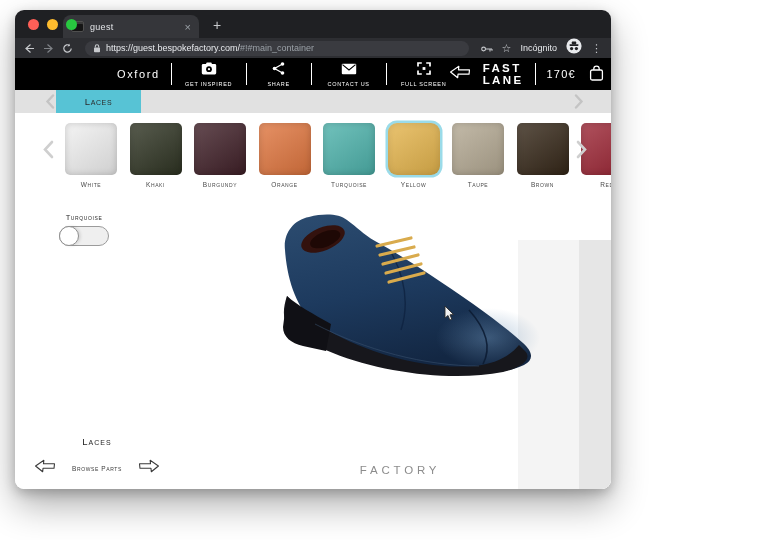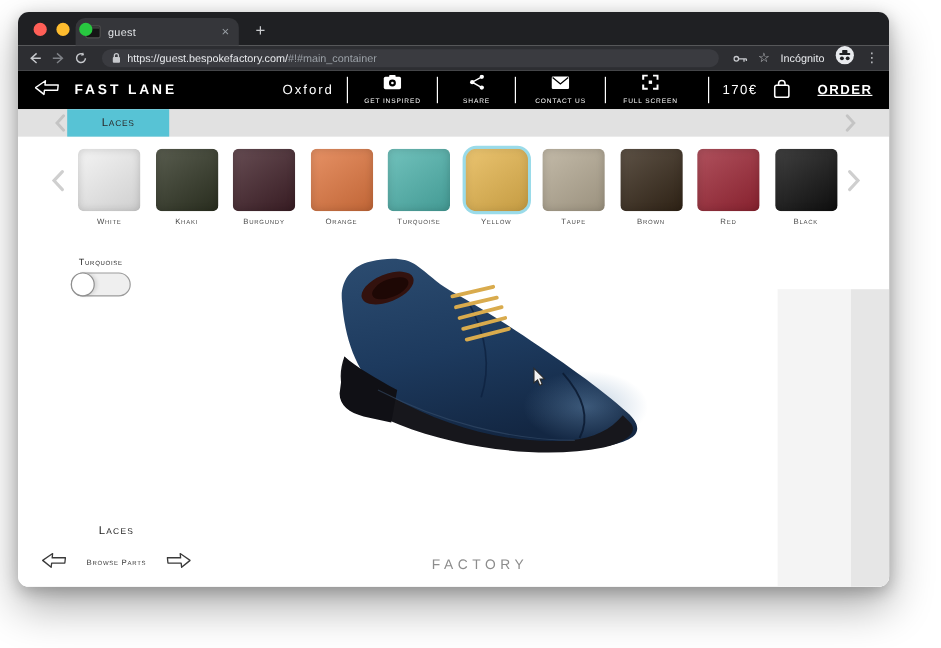--- a/index.html
+++ b/index.html
@@ -1,17 +1,17 @@
 <!DOCTYPE html>
 <html><head>
 <meta charset="utf-8">
 <style>
   html,body{margin:0;padding:0;}
   body{width:784px;height:540px;background:#ffffff;font-family:"Liberation Sans",sans-serif;position:relative;overflow:hidden;}
-  .window{position:absolute;left:15px;top:10px;width:726px;height:479px;border-radius:9px;overflow:hidden;
+  .window{position:absolute;left:15px;top:10px;width:596px;height:479px;border-radius:9px;overflow:hidden;
     background:#fff;box-shadow:0 16px 36px rgba(0,0,0,.32),0 4px 12px rgba(0,0,0,.22);display:flex;flex-direction:column;}
 
   
   .tabstrip{flex:0 0 28px;background:#1f2023;position:relative;display:flex;align-items:flex-end;}
   .traffic{position:absolute;left:13px;top:9px;display:flex;gap:8px;}
   .light{width:11px;height:11px;border-radius:50%;}
   .light.red{background:#ff5f57}.light.yellow{background:#febc2e}.light.green{background:#28c840}
   .btab{margin-left:48px;width:120px;height:23px;background:#35363a;border-radius:8px 8px 0 0;display:flex;align-items:center;padding:0 8px;gap:6px;}
   .favicon{width:11px;height:9px;background:#151515;border:1px solid #4f4f4f;border-radius:2px;box-shadow:inset 0 2px 0 #3a3a3a;}
   .tabtitle{color:#e3e5e8;font-size:9px;flex:1;letter-spacing:.3px;}
@@ -132,79 +132,79 @@
             <rect x="5.8" y="3.6" width="4.4" height="2.8" rx="0.6" fill="#202124"></rect>
             <circle cx="5.6" cy="10.6" r="1.6" fill="#202124"></circle>
             <circle cx="10.4" cy="10.6" r="1.6" fill="#202124"></circle>
           </svg>
       </span>
       <span class="glyph" style="font-size:11px;">⋮</span>
     </div>
   </div>
 
   <div class="appheader">
+    <div class="hgroup" style="margin-left:88px;">
+      <span class="model">Oxford</span>
+      <span class="hdiv"></span>
+
+      <div class="action">
+        <span>
+          <svg width="16" height="13" viewBox="0 0 16 13">
+              <rect x="5.3" y="0.4" width="5.4" height="2.6" rx="0.8" fill="#fff"></rect>
+              <rect x="0.8" y="2" width="14.4" height="10.4" rx="1.4" fill="#fff"></rect>
+              <circle cx="8" cy="7.2" r="2.9" fill="#000"></circle>
+              <circle cx="8" cy="7.2" r="1.1" fill="#fff"></circle>
+            </svg>
+        </span>
+        <span class="lbl">GET INSPIRED</span>
+      </div>
+      <span class="hdiv"></span>
+
+      <div class="action" style="min-width:42px;">
+        <span>
+          <svg width="13" height="13" viewBox="0 0 13 13">
+              <path d="M10.5,2 L2.5,6.5 L10.5,11" stroke="#fff" stroke-width="1.2" fill="none"></path>
+              <circle cx="10.5" cy="2" r="1.8" fill="#fff"></circle>
+              <circle cx="2.5" cy="6.5" r="1.8" fill="#fff"></circle>
+              <circle cx="10.5" cy="11" r="1.8" fill="#fff"></circle>
+            </svg>
+        </span>
+        <span class="lbl">SHARE</span>
+      </div>
+      <span class="hdiv"></span>
+
+      <div class="action">
+        <span>
+          <svg width="16" height="12" viewBox="0 0 16 12">
+              <rect x="0.8" y="0.8" width="14.4" height="10.4" rx="1" fill="#fff"></rect>
+              <path d="M1.5,1.6 L8,7 L14.5,1.6" stroke="#000" stroke-width="1.1" fill="none"></path>
+            </svg>
+        </span>
+        <span class="lbl">CONTACT US</span>
+      </div>
+      <span class="hdiv"></span>
+
+      <div class="action">
+        <span>
+          <svg width="14" height="13" viewBox="0 0 14 13">
+              <path d="M1,4.5 V1 H4.8 M9.2,1 H13 V4.5 M13,8.5 V12 H9.2 M4.8,12 H1 V8.5" stroke="#fff" stroke-width="1.7" fill="none"></path>
+              <rect x="5.6" y="5.1" width="2.8" height="2.8" fill="#fff"></rect>
+            </svg>
+        </span>
+        <span class="lbl">FULL SCREEN</span>
+      </div>
+    </div>
+
     <div class="hgroup">
       <span>
         <svg width="21" height="14" viewBox="0 0 21 14">
             <path d="M20,4.8 H9 V1.3 L1.3,7 L9,12.7 V9.2 H20 Z" stroke="#fff" stroke-width="1.2" fill="none" stroke-linejoin="round" transform="skewX(-6)"></path>
           </svg>
       </span>
       <span class="brand">FAST LANE</span>
-    </div>
-
-    <div class="hgroup" style="margin-left:88px;">
-      <span class="model">Oxford</span>
-      <span class="hdiv"></span>
-
-      <div class="action">
-        <span>
-          <svg width="16" height="13" viewBox="0 0 16 13">
-              <rect x="5.3" y="0.4" width="5.4" height="2.6" rx="0.8" fill="#fff"></rect>
-              <rect x="0.8" y="2" width="14.4" height="10.4" rx="1.4" fill="#fff"></rect>
-              <circle cx="8" cy="7.2" r="2.9" fill="#000"></circle>
-              <circle cx="8" cy="7.2" r="1.1" fill="#fff"></circle>
-            </svg>
-        </span>
-        <span class="lbl">GET INSPIRED</span>
-      </div>
-      <span class="hdiv"></span>
-
-      <div class="action" style="min-width:42px;">
-        <span>
-          <svg width="13" height="13" viewBox="0 0 13 13">
-              <path d="M10.5,2 L2.5,6.5 L10.5,11" stroke="#fff" stroke-width="1.2" fill="none"></path>
-              <circle cx="10.5" cy="2" r="1.8" fill="#fff"></circle>
-              <circle cx="2.5" cy="6.5" r="1.8" fill="#fff"></circle>
-              <circle cx="10.5" cy="11" r="1.8" fill="#fff"></circle>
-            </svg>
-        </span>
-        <span class="lbl">SHARE</span>
-      </div>
-      <span class="hdiv"></span>
-
-      <div class="action">
-        <span>
-          <svg width="16" height="12" viewBox="0 0 16 12">
-              <rect x="0.8" y="0.8" width="14.4" height="10.4" rx="1" fill="#fff"></rect>
-              <path d="M1.5,1.6 L8,7 L14.5,1.6" stroke="#000" stroke-width="1.1" fill="none"></path>
-            </svg>
-        </span>
-        <span class="lbl">CONTACT US</span>
-      </div>
-      <span class="hdiv"></span>
-
-      <div class="action">
-        <span>
-          <svg width="14" height="13" viewBox="0 0 14 13">
-              <path d="M1,4.5 V1 H4.8 M9.2,1 H13 V4.5 M13,8.5 V12 H9.2 M4.8,12 H1 V8.5" stroke="#fff" stroke-width="1.7" fill="none"></path>
-              <rect x="5.6" y="5.1" width="2.8" height="2.8" fill="#fff"></rect>
-            </svg>
-        </span>
-        <span class="lbl">FULL SCREEN</span>
-      </div>
     </div>
 
     <div class="hgroup" style="margin-left:auto;">
       <span class="hdiv"></span>
       <span class="price">170€</span>
       <div class="order">
         <span>
           <svg width="15" height="16" viewBox="0 0 15 16">
               <rect x="1.6" y="5" width="11.8" height="10" rx="1.5" stroke="#fff" stroke-width="1.3" fill="none"></rect>
               <path d="M4.8,5 V3.8 A2.7,2.7 0 0 1 10.2,3.8 V5" stroke="#fff" stroke-width="1.3" fill="none"></path>

